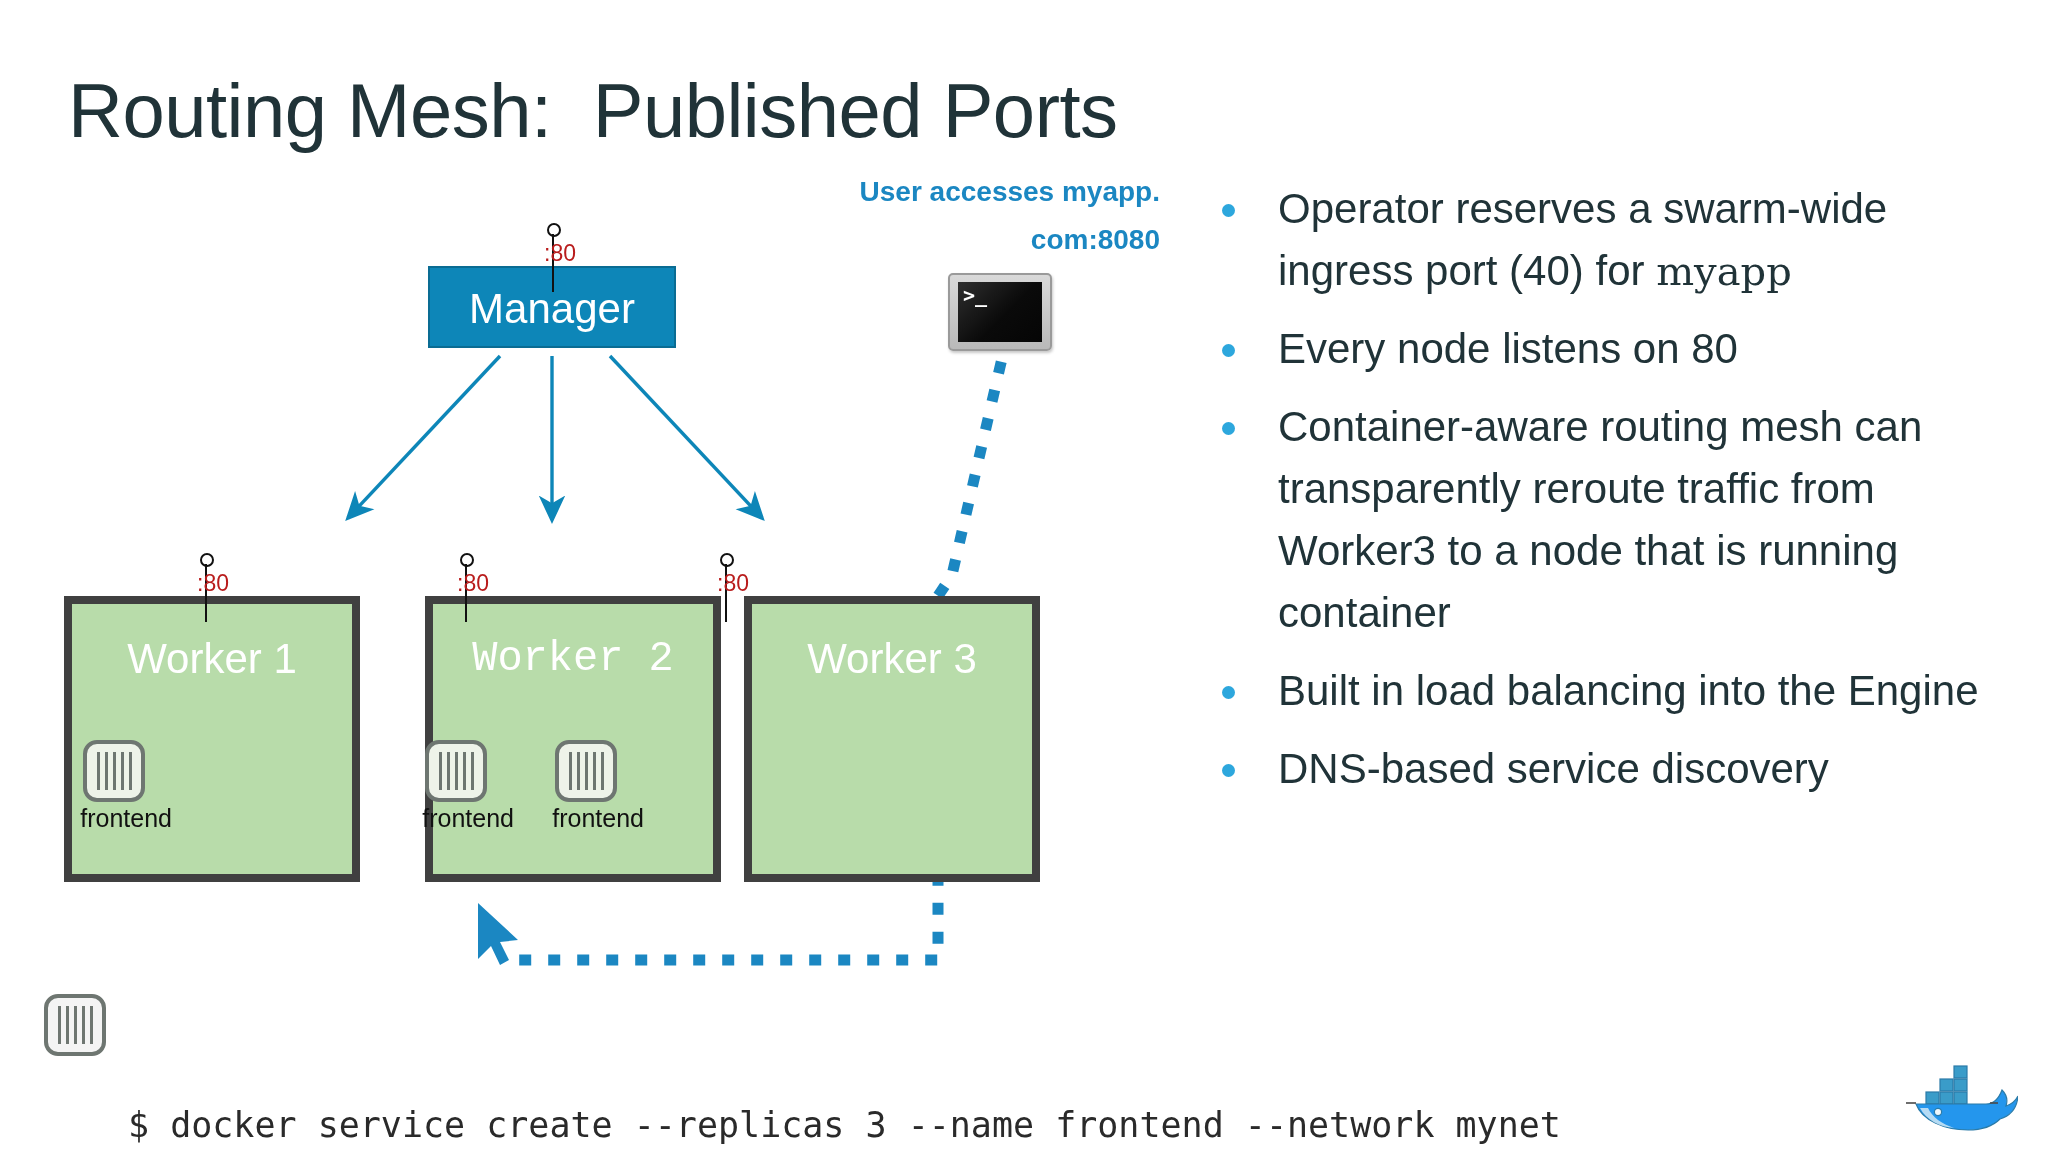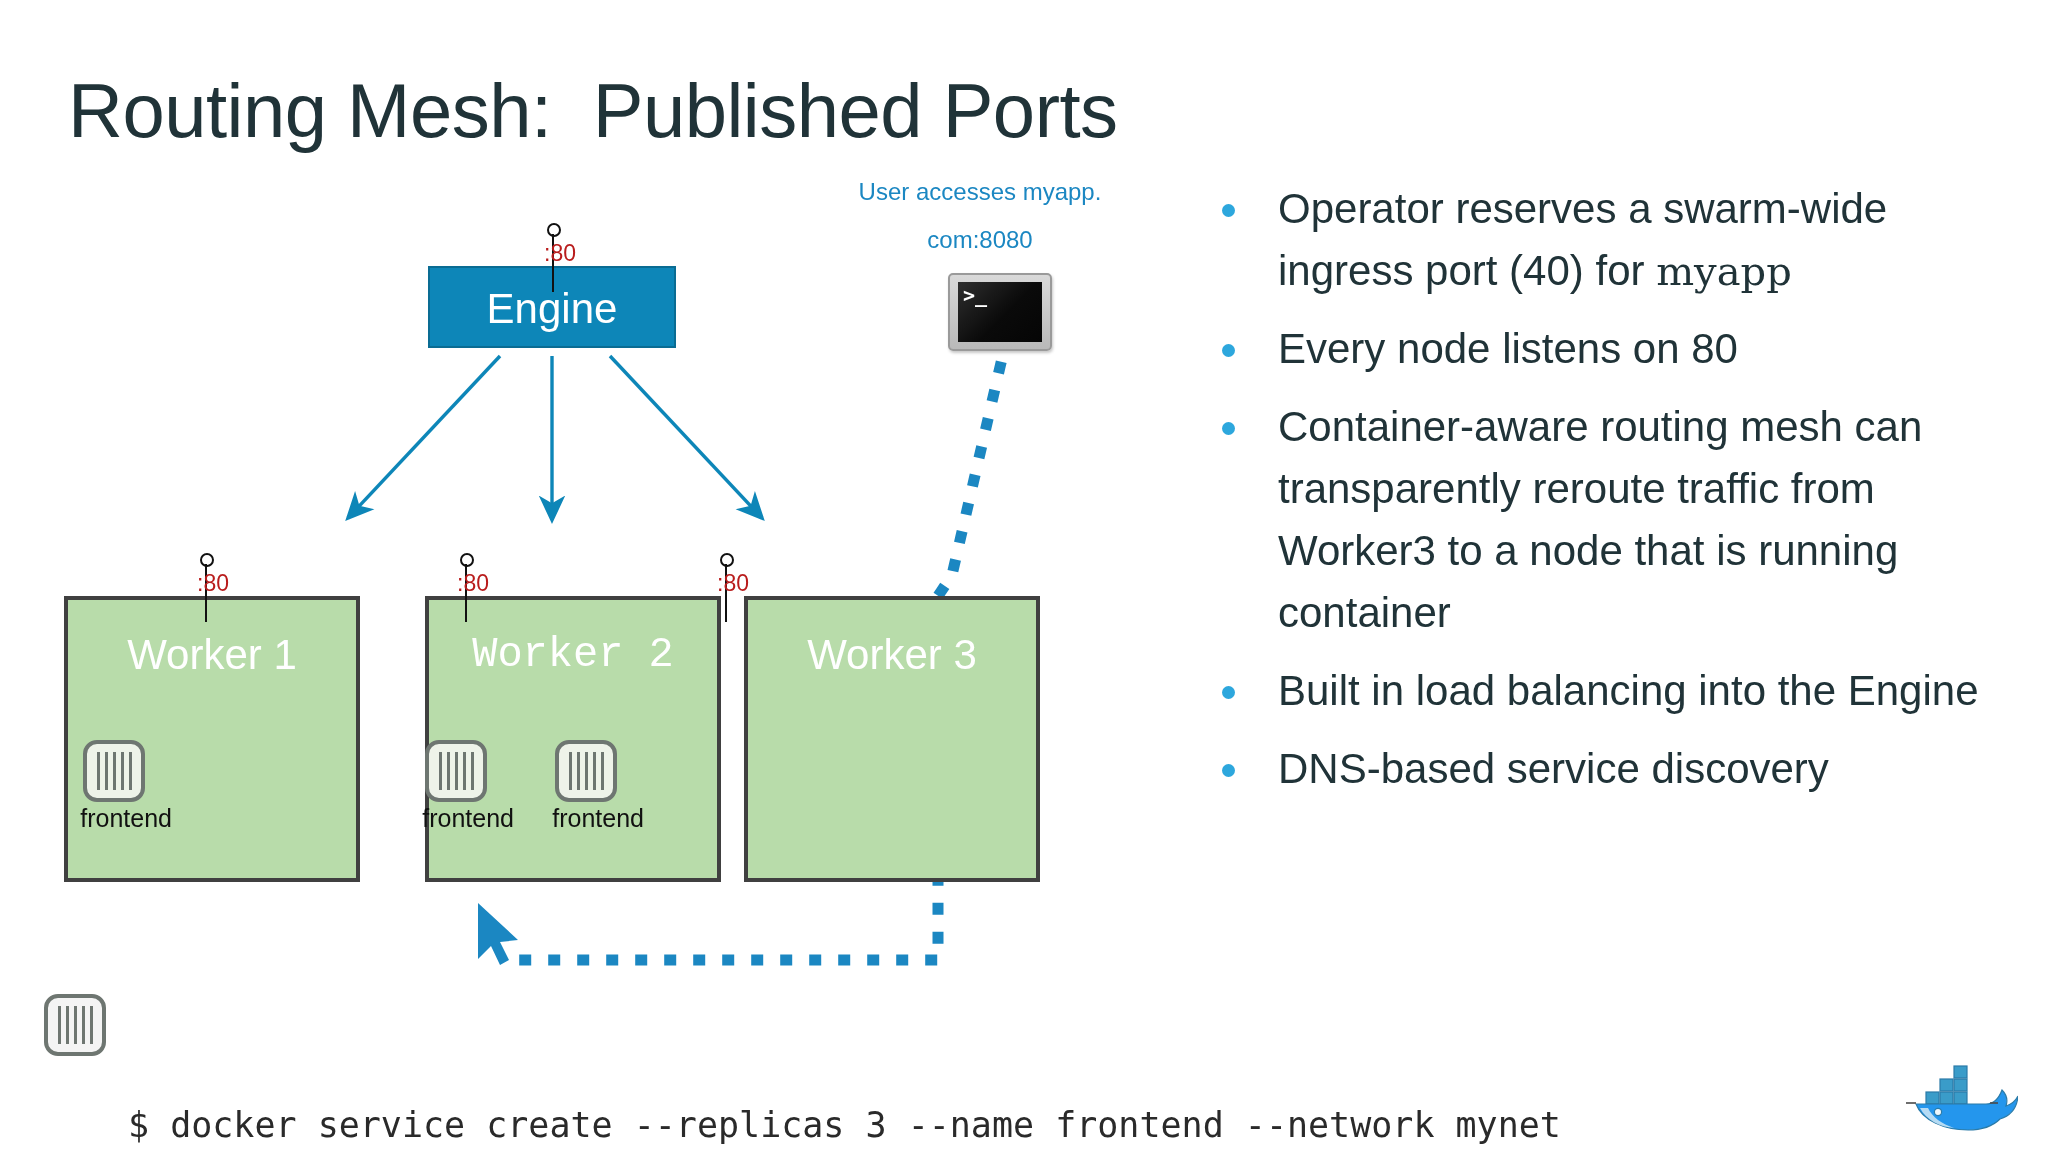--- a/index.html
+++ b/index.html
@@ -75,21 +75,21 @@
     border: 2px solid #0a6c93;
   }
   #manager-box .node-title {
     top: 16px;
     font-size: 42px;
     line-height: 50px;
   }
 
   .worker-box {
     background: #b8dcaa;
-    border: 4px solid #404040;
+    border: 8px solid #404040;
   }
   .worker-box .node-title {
     top: 30px;
     font-size: 42px;
     line-height: 50px;
     color: #ffffff;
   }
   #worker1-box { left: 64px;  top: 596px; width: 296px; height: 286px; }
   #worker2-box { left: 425px; top: 596px; width: 296px; height: 286px; font-family: Liberation Mono, monospace; }
   #worker3-box { left: 744px; top: 596px; width: 296px; height: 286px; }
@@ -198,25 +198,25 @@
     font-weight: bold;
     line-height: 22px;
   }
 
   
   #user-caption {
     position: absolute;
     left: 800px;
     top: 168px;
     width: 360px;
-    text-align: center;
+    text-align: right;
     color: #1b87c2;
-    font-size: 24px;
+    font-size: 28px;
     line-height: 48px;
-    font-weight: 400;
+    font-weight: 700;
   }
 
   
   #bullets {
     position: absolute;
     left: 1200px;
     top: 178px;
     width: 820px;
   }
   .bullet {
@@ -312,21 +312,21 @@
       <line x1="610" y1="356" x2="762" y2="518" stroke="#0d86b8" stroke-width="3.4" marker-end="url(#arw)"></line>
 
       <path d="M 1000 367 L 952 575 L 938 596 L 938 960 L 505 960" stroke="#1b87c2" stroke-width="11" fill="none" stroke-dasharray="1 28" stroke-linecap="square"></path>
 
       <g transform="translate(478,903)">
         <path d="M0,0 L0,56 L13,43 L22,62 L31,57 L22,39 L40,37 Z" fill="#1b87c2"></path>
       </g>
     </svg>
 
     <div id="manager-box" class="node-box">
-      <div class="node-title">Engine</div>
+      <div class="node-title">Manager</div>
     </div>
     <div id="pin-manager" class="port-pin">
       <div class="pin-head"></div>
       <div class="pin-stem"></div>
       <div class="pin-label">:80</div>
     </div>
 
     <div id="worker1-box" class="node-box worker-box">
       <div class="node-title">Worker 1</div>
     </div>

